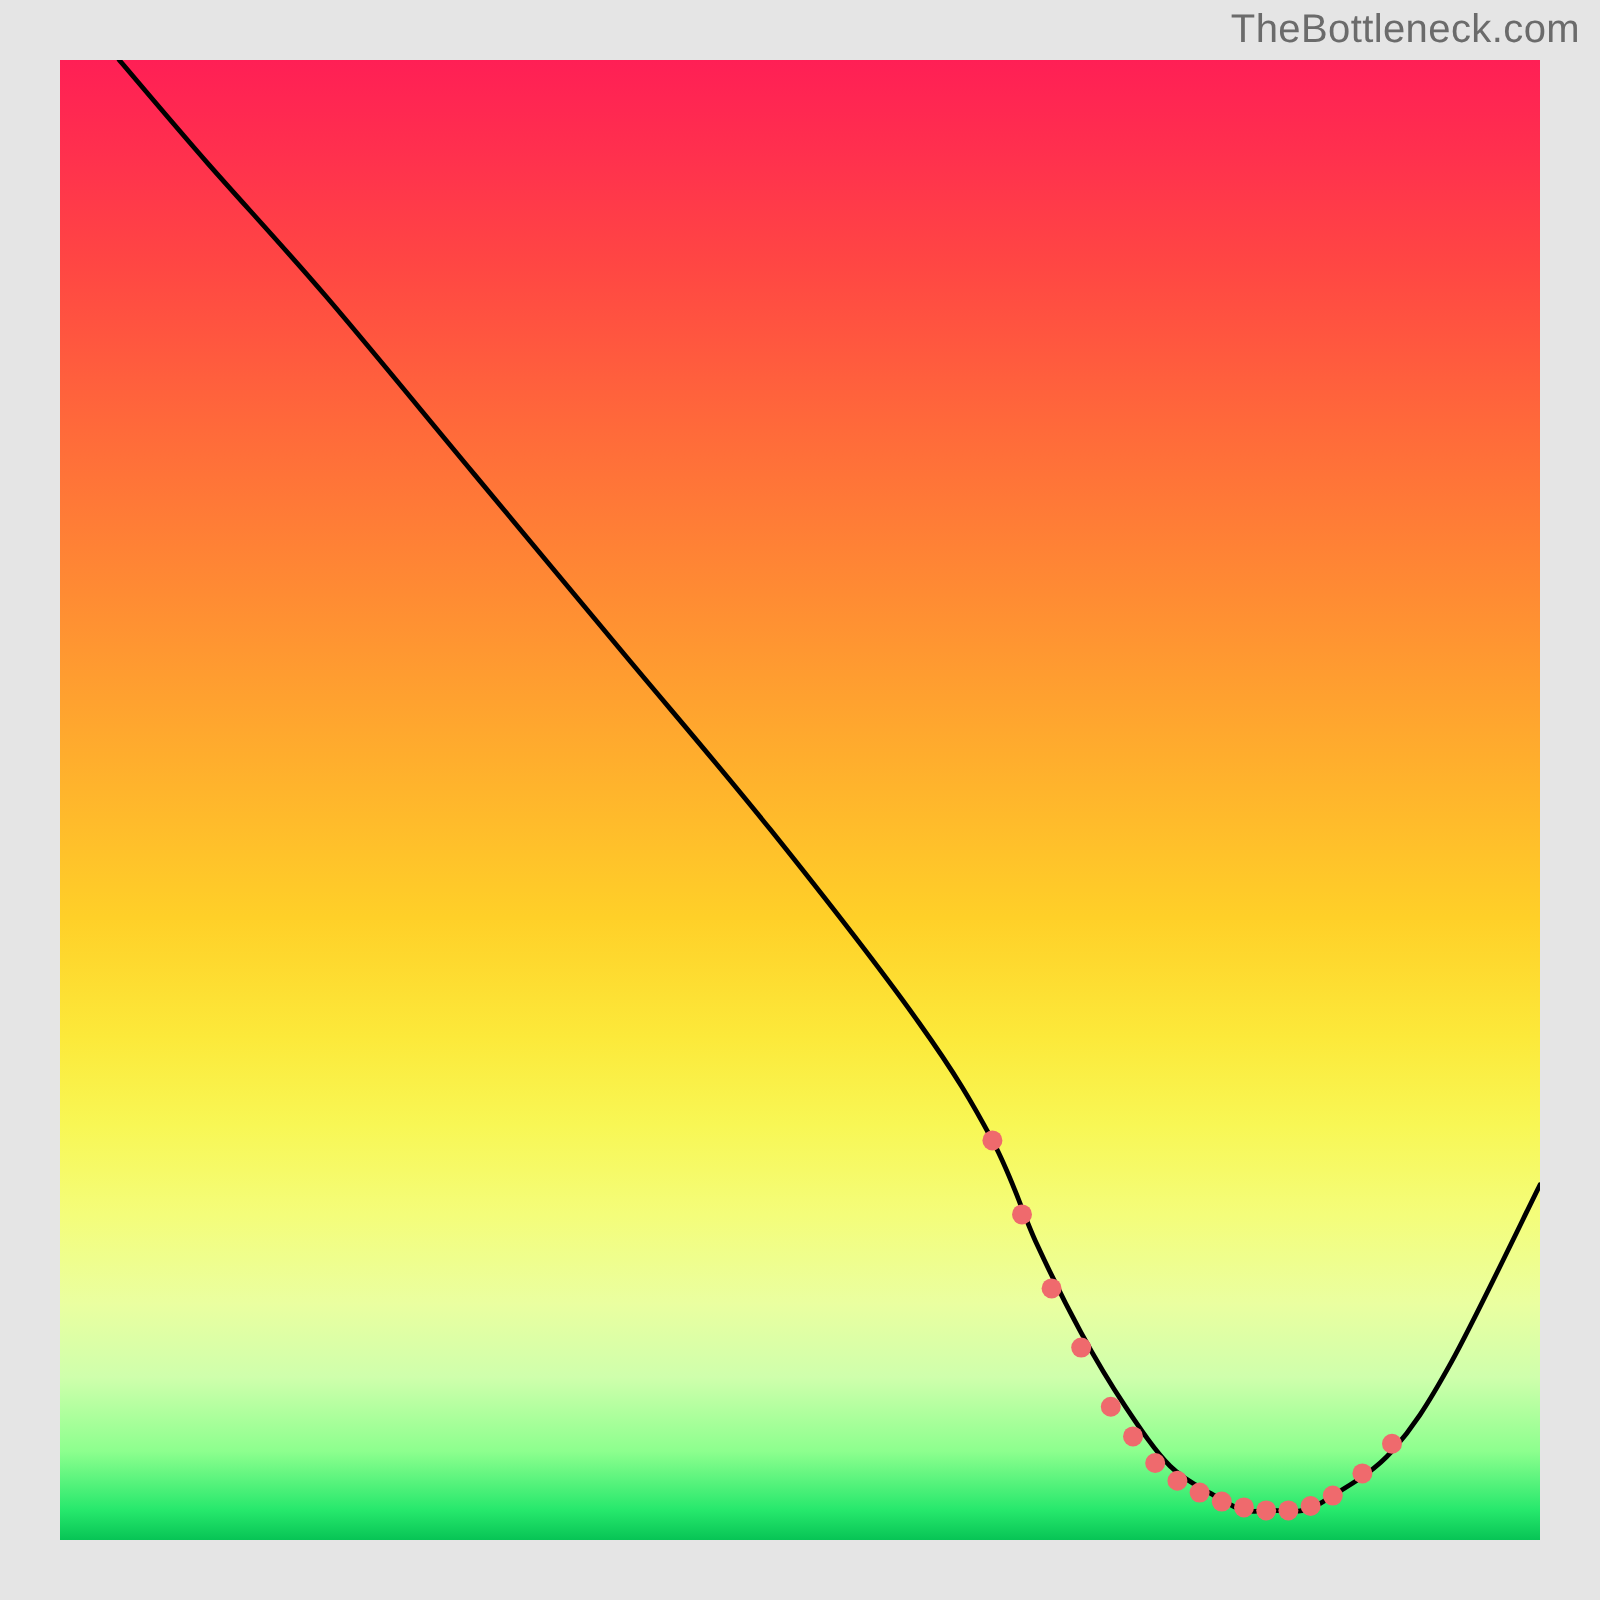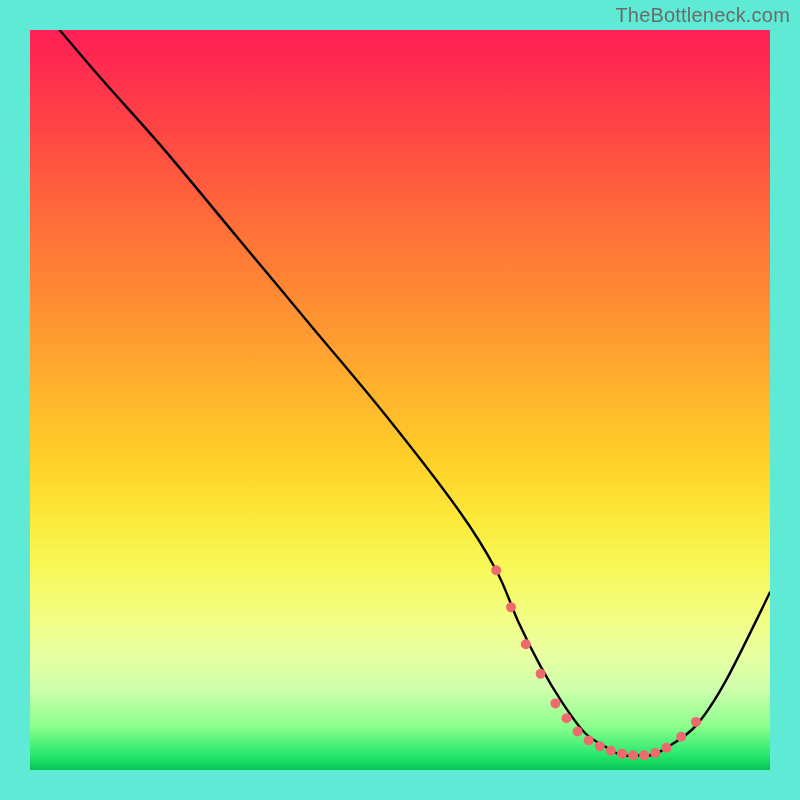--- a/index.html
+++ b/index.html
@@ -8,21 +8,21 @@
     width: 800px;
     height: 800px;
     background: #000;
     overflow: hidden;
     font-family: Arial, Helvetica, sans-serif;
   }
   .stage {
     position: relative;
     width: 800px;
     height: 800px;
-    background: #5eead4;
+    background: #e5e5e5;
   }
   .watermark {
     position: absolute;
     top: 4px;
     right: 10px;
     color: #6b6b6b;
     font-size: 20px;
     font-weight: 500;
     letter-spacing: 0.2px;
     z-index: 10;

